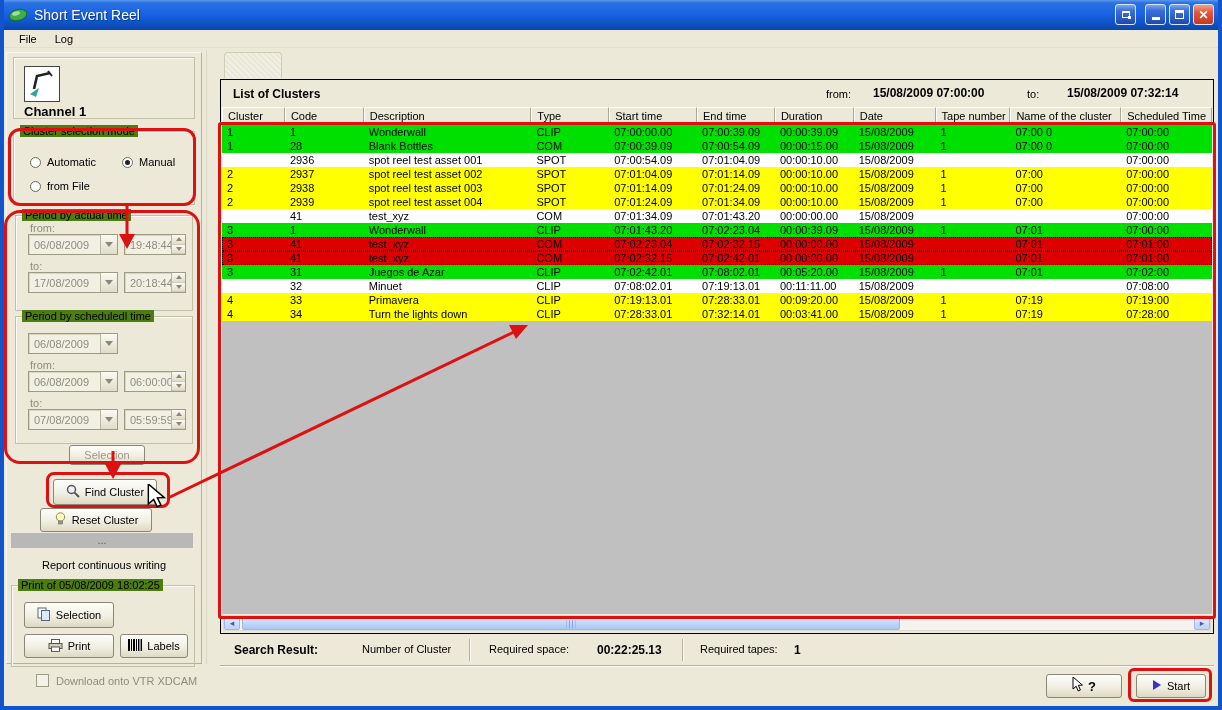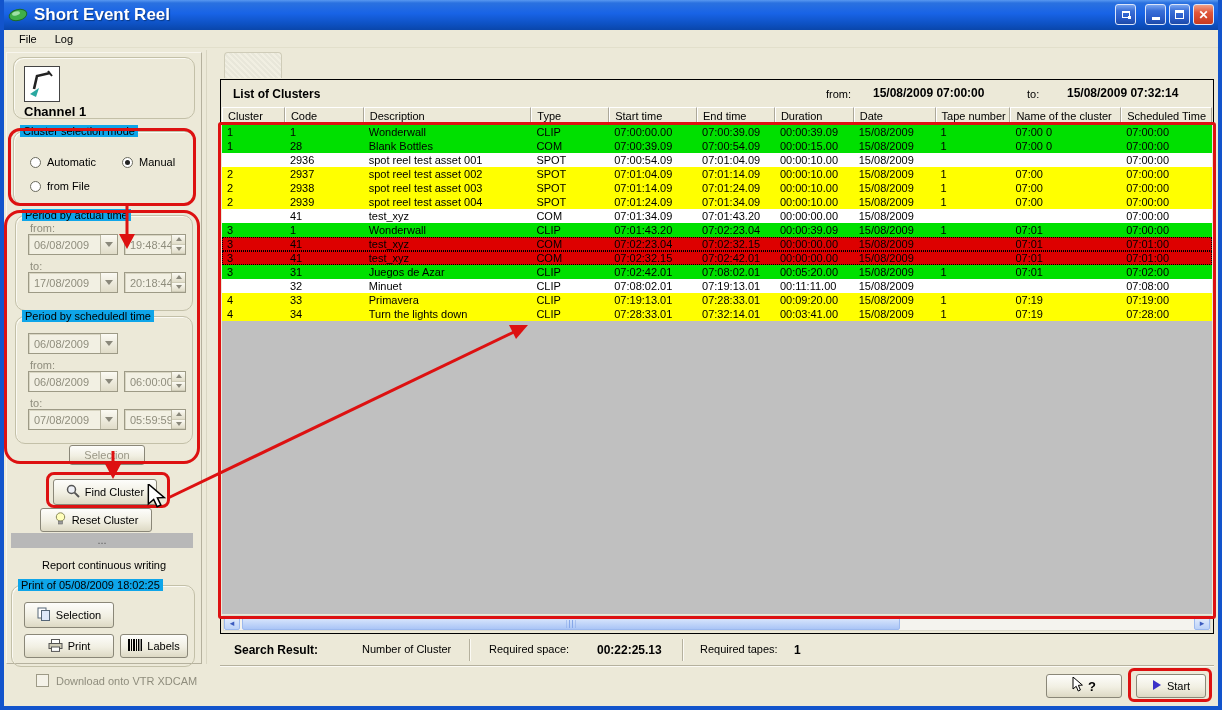--- a/index.html
+++ b/index.html
@@ -9,38 +9,38 @@
     font-family:"Liberation Sans", sans-serif; font-size:11px; color:#000;
   }
   
   .frame { position:absolute; inset:0; border:4px solid #1254cc; border-top:none; pointer-events:none; z-index:70; }
   .titlebar {
     position:absolute; left:0; top:0; width:1222px; height:30px; z-index:5;
     background:linear-gradient(180deg,#5898f0 0%,#2a71e0 10%,#1863e6 45%,#0d50c0 82%,#0a46aa 100%);
     display:flex; align-items:center; padding-left:8px;
   }
   .app-icon { width:20px; height:16px; margin-right:6px; display:inline-block; }
-  .title-text { color:#fff; font-weight:bold; font-size:17px; text-shadow:1px 1px 1px #0a3880; }
+  .title-text { color:#fff; font-weight:normal; font-size:14px; text-shadow:1px 1px 1px #0a3880; }
   .win-buttons { position:absolute; right:8px; top:4px; display:flex; gap:3px; }
   .winbtn {
     width:21px; height:21px; border-radius:3px; border:1px solid #dce6fa;
     background:linear-gradient(180deg,#7ba6f0 0%,#3a6fd8 30%,#2a5bc8 70%,#1d4aa8 100%);
     display:flex; align-items:center; justify-content:center; color:#fff; cursor:default;
   }
   .winbtn.first { margin-right:6px; }
   .winbtn.close { background:linear-gradient(180deg,#f0a088 0%,#e0563a 40%,#c73a20 100%); font-weight:bold; font-size:12px; }
   .glyph-min { width:8px; height:3px; background:#fff; align-self:flex-end; margin-bottom:4px; }
   .glyph-max { width:9px; height:9px; border:1px solid #fff; border-top:3px solid #fff; }
   .glyph-smallwin { width:8px; height:7px; border:1px solid #fff; border-top:2px solid #fff; position:relative; }
   .glyph-smallwin:after{ content:""; position:absolute; right:-2px; bottom:-2px; width:3px; height:3px; background:#fff; }
   .menubar { position:absolute; left:4px; right:4px; top:30px; height:18px; background:#ece9d8; display:flex; align-items:center; padding-left:6px; border-bottom:1px solid #e2dfcb; }
   .menu-item { padding:0 9px; }
   
-  .group { position:absolute; border:1px solid #c3c0a8; border-radius:10px; box-shadow:inset 1px 1px 0 #fbfaf4; }
-  .legend { position:absolute; top:-7px; left:6px; background:#0ea5e9; padding:0 3px; white-space:nowrap; }
+  .group { position:absolute; border:1px solid #c3c0a8; border-radius:0; box-shadow:inset 1px 1px 0 #fbfaf4; }
+  .legend { position:absolute; top:-7px; left:6px; background:#4d7c0f; padding:0 3px; white-space:nowrap; }
   .xp-btn {
     position:absolute; border:1px solid #8a8778; border-radius:3px;
     background:linear-gradient(180deg,#fdfdfb 0%,#f1efe2 55%,#ddd9c4 100%);
     display:flex; align-items:center; justify-content:center; gap:5px; cursor:default;
   }
   .xp-btn.disabled { color:#9a9786; }
   .combo, .spin {
     position:absolute; height:21px; border:1px solid #9d9a86; background:#f2f0e3;
     color:#8f8d7d; display:flex; align-items:center; box-shadow:inset 1px 1px 0 #d8d5c2;
   }

